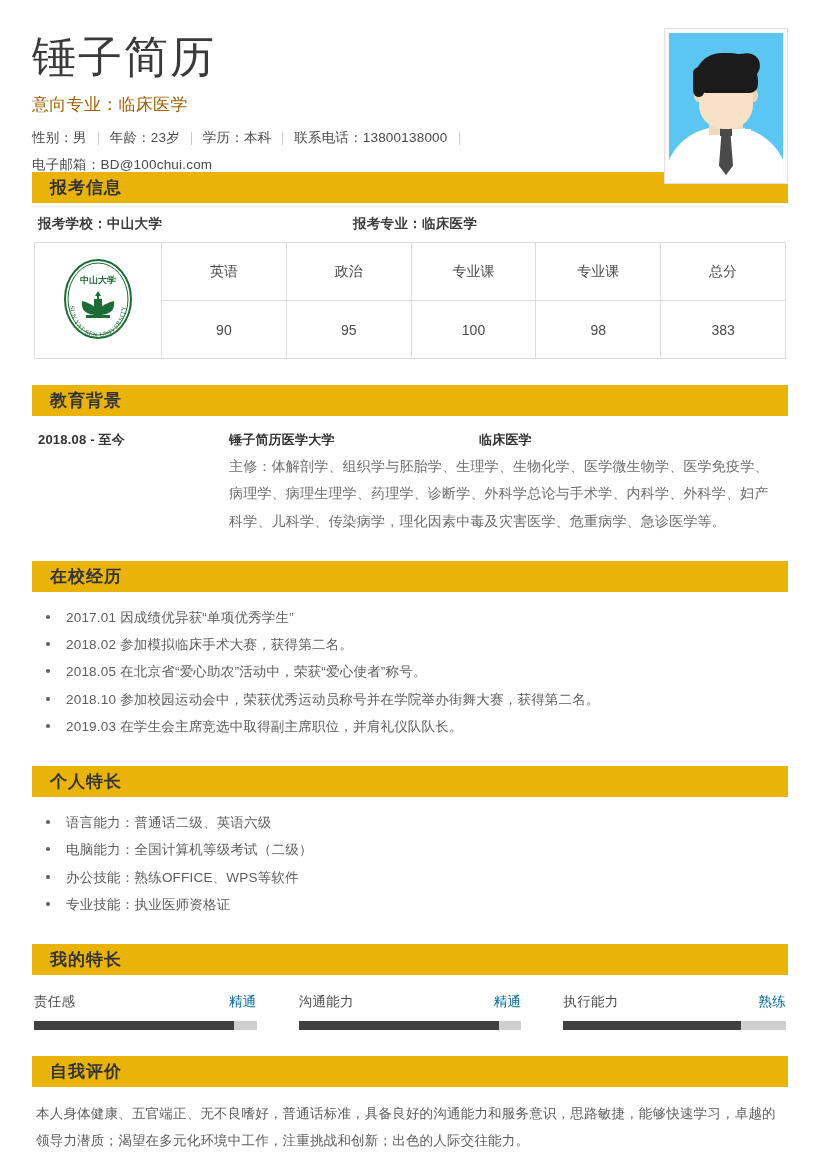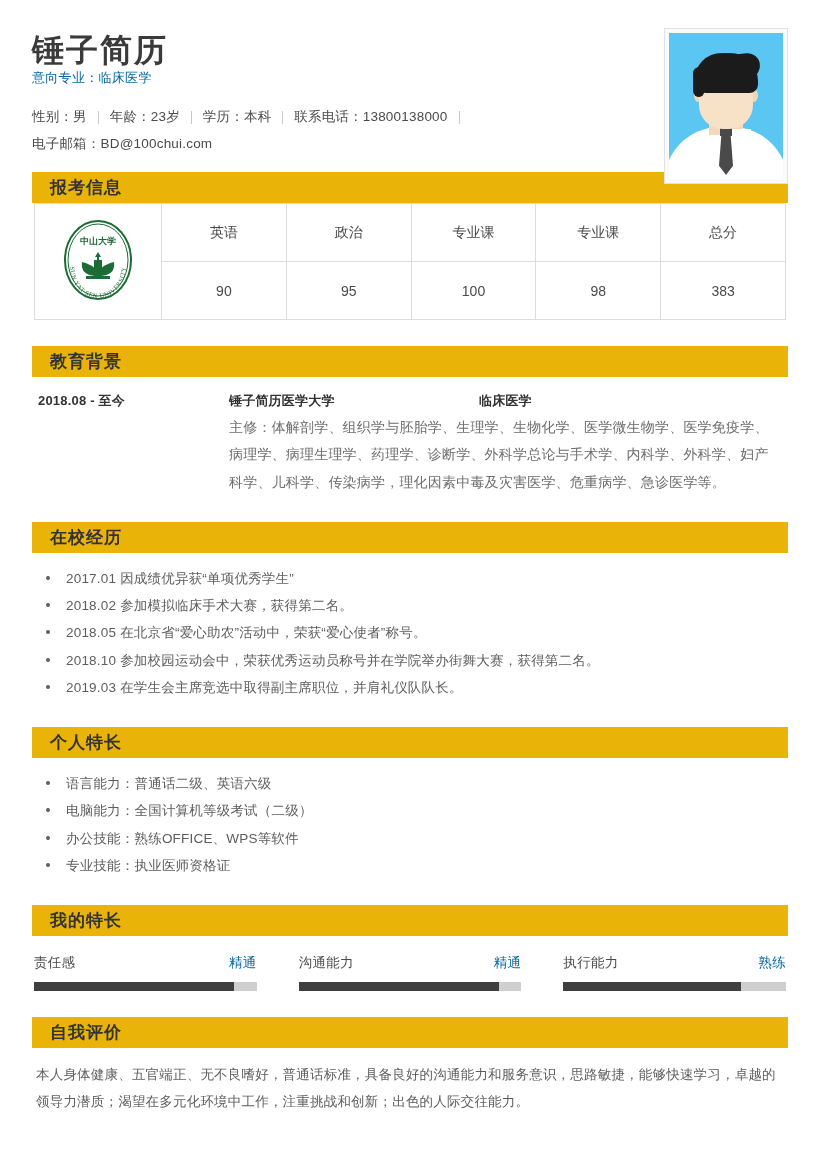--- a/index.html
+++ b/index.html
@@ -27,31 +27,31 @@
   .header {
     display: flex;
     justify-content: space-between;
     align-items: flex-start;
     padding-top: 28px;
     height: 172px;
     box-sizing: border-box;
   }
   .header-left { padding-top: 4px; }
   .name {
-    font-size: 32px;
-    font-weight: 700;
+    font-size: 44px;
+    font-weight: 400;
     color: #3a3a3a;
     letter-spacing: 2px;
     line-height: 1.15;
-    margin: 0 0 0 0;
+    margin: 0 0 10px 0;
   }
   .intent {
-    font-size: 13px;
-    color: #0369a1;
-    margin-bottom: 16px;
+    font-size: 17px;
+    color: #a16207;
+    margin-bottom: 8px;
     letter-spacing: .3px;
   }
   .meta-line {
     font-size: 13.5px;
     color: #4a4a4a;
     line-height: 2.0;
     letter-spacing: .2px;
   }
   .meta-item { white-space: nowrap; }
   .meta-sep {
@@ -351,20 +351,24 @@
         <div class="ph-hair-side" style="background: rgb(27, 27, 27);"></div>
       </div>
     </div>
   </div>
 
   <div class="sec">
     <div class="sec-bar">
       <span class="sec-title">报考信息</span>
     </div>
     <div class="sec-body">
+      <div class="exam-row">
+        <div class="exam-school">报考学校：中山大学</div>
+        <div>报考专业：临床医学</div>
+      </div>
 
       <table class="score-table">
         <tbody>
             <tr>
           <td class="logo-cell" rowspan="2">
             <svg width="100" height="88" viewBox="0 0 100 88">
               <ellipse cx="50" cy="44" rx="33" ry="39" fill="none" stroke="#1d6b35" stroke-width="2"></ellipse>
               <ellipse cx="50" cy="44" rx="30" ry="36" fill="none" stroke="#1d6b35" stroke-width="1"></ellipse>
               <text x="50" y="28" font-size="9" fill="#1d6b35" text-anchor="middle" font-family="'Liberation Serif',serif" font-weight="bold">中山大学</text>
               <path d="M50 36 l3 5 h-2 v4 h-2 v-4 h-2 z" fill="#1d6b35"></path>

